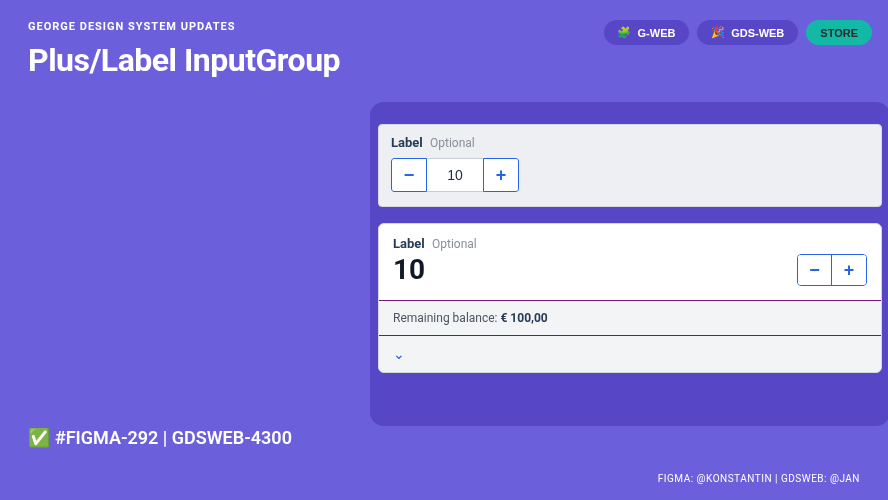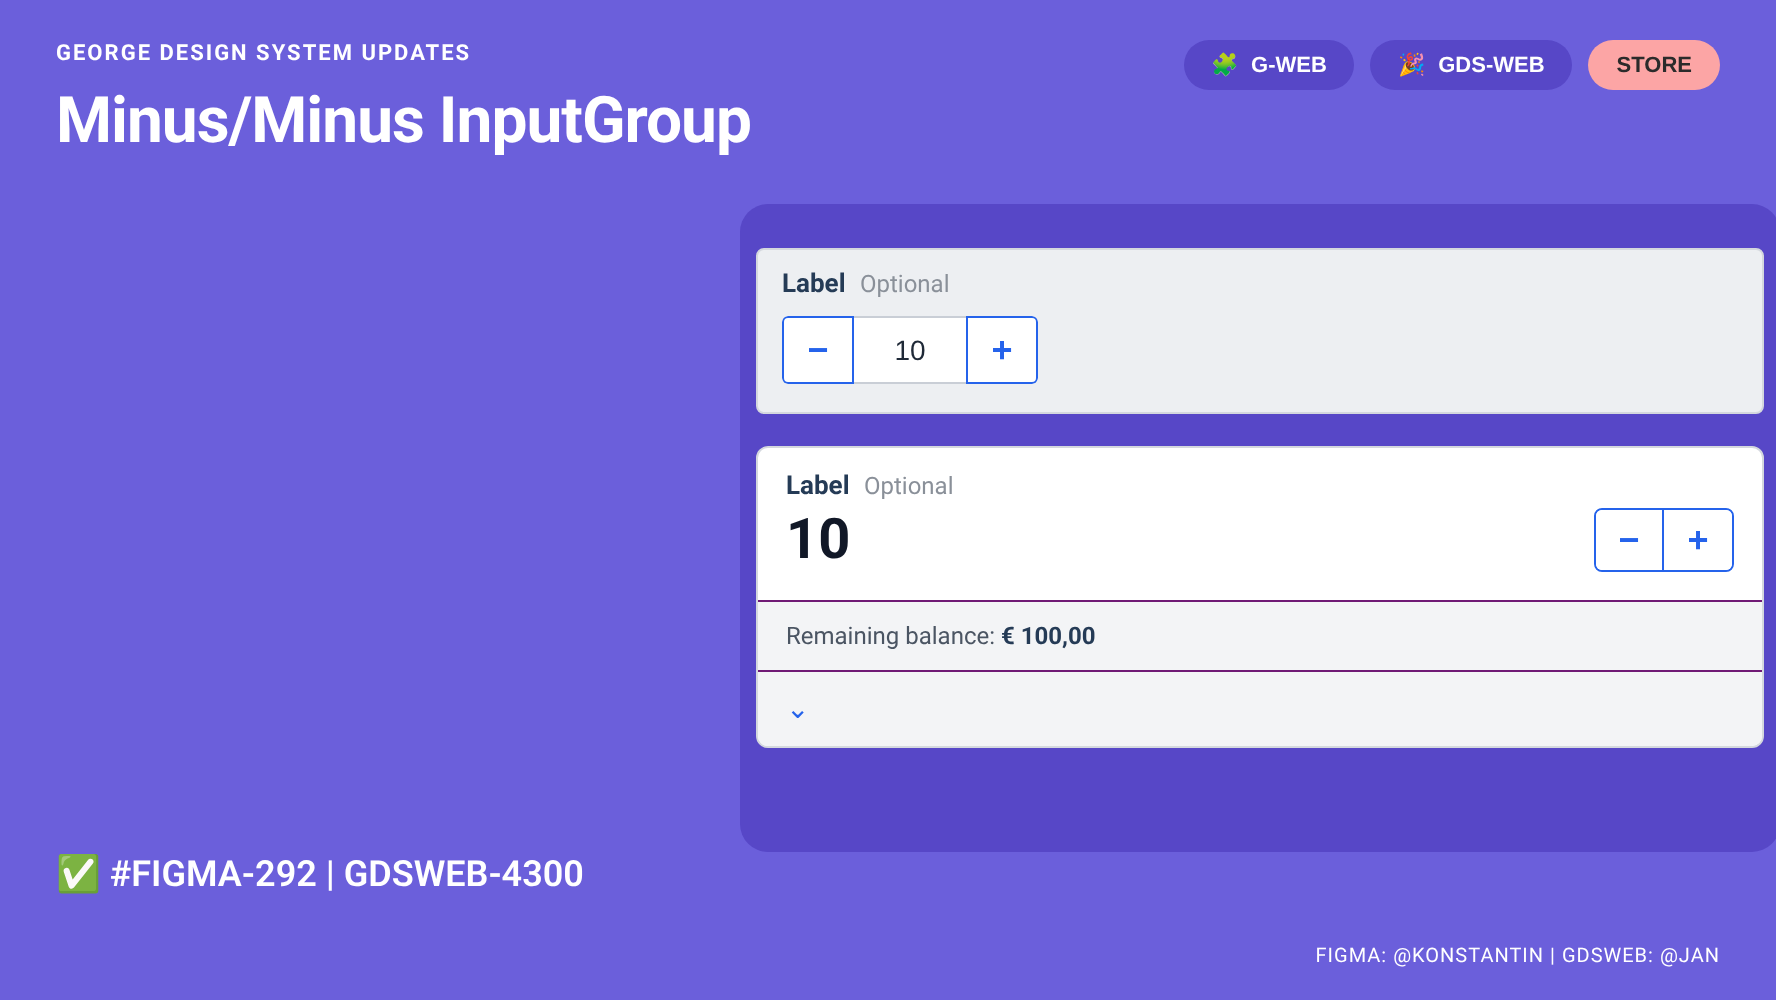--- a/index.html
+++ b/index.html
@@ -8,21 +8,21 @@
     height: 500px;
     background: #6B5FDB;
     font-family: -apple-system, BlinkMacSystemFont, "Segoe UI", Roboto, Arial, sans-serif;
     position: relative;
     overflow: hidden;
   }
   .top-header {
     display: flex;
     justify-content: space-between;
     align-items: flex-start;
-    padding: 20px 28px 0 28px;
+    padding: 20px 16px 0 28px;
     gap: 30px;
   }
   .subtitle {
     color: #fff;
     font-size: 11px;
     font-weight: 700;
     letter-spacing: 1px;
     margin-bottom: 8px;
   }
   .title {
@@ -41,21 +41,21 @@
     font-size: 11px;
     font-weight: 700;
     display: flex;
     align-items: center;
     gap: 6px;
     cursor: pointer;
     border: none;
   }
   .pill-figma { background: #5747C7; color: #fff; }
   .pill-gds { background: #5747C7; color: #fff; }
-  .pill-store { background: #fca5a5; color: #2B2B2B; }
+  .pill-store { background: #14b8a6; color: #2B2B2B; }
   .canvas {
     position: absolute;
     top: 102px;
     left: 370px;
     width: 520px;
     height: 324px;
     background: #5747C7;
     border-radius: 14px;
     padding: 22px 8px;
   }
@@ -180,21 +180,21 @@
     letter-spacing: .5px;
   }
   .pill-icon { font-size: 11px; }
 </style>
 </head>
 <body>
 
 <div class="top-header">
   <div>
     <div class="subtitle">GEORGE DESIGN SYSTEM UPDATES</div>
-    <div class="title">Minus/Minus InputGroup</div>
+    <div class="title">Plus/Label InputGroup</div>
   </div>
   <div class="pill-row">
     <button class="pill pill-figma">
       <span class="pill-icon">🧩</span>
       <span>G-WEB</span>
     </button>
     <button class="pill pill-gds">
       <span class="pill-icon">🎉</span>
       <span>GDS-WEB</span>
     </button>

